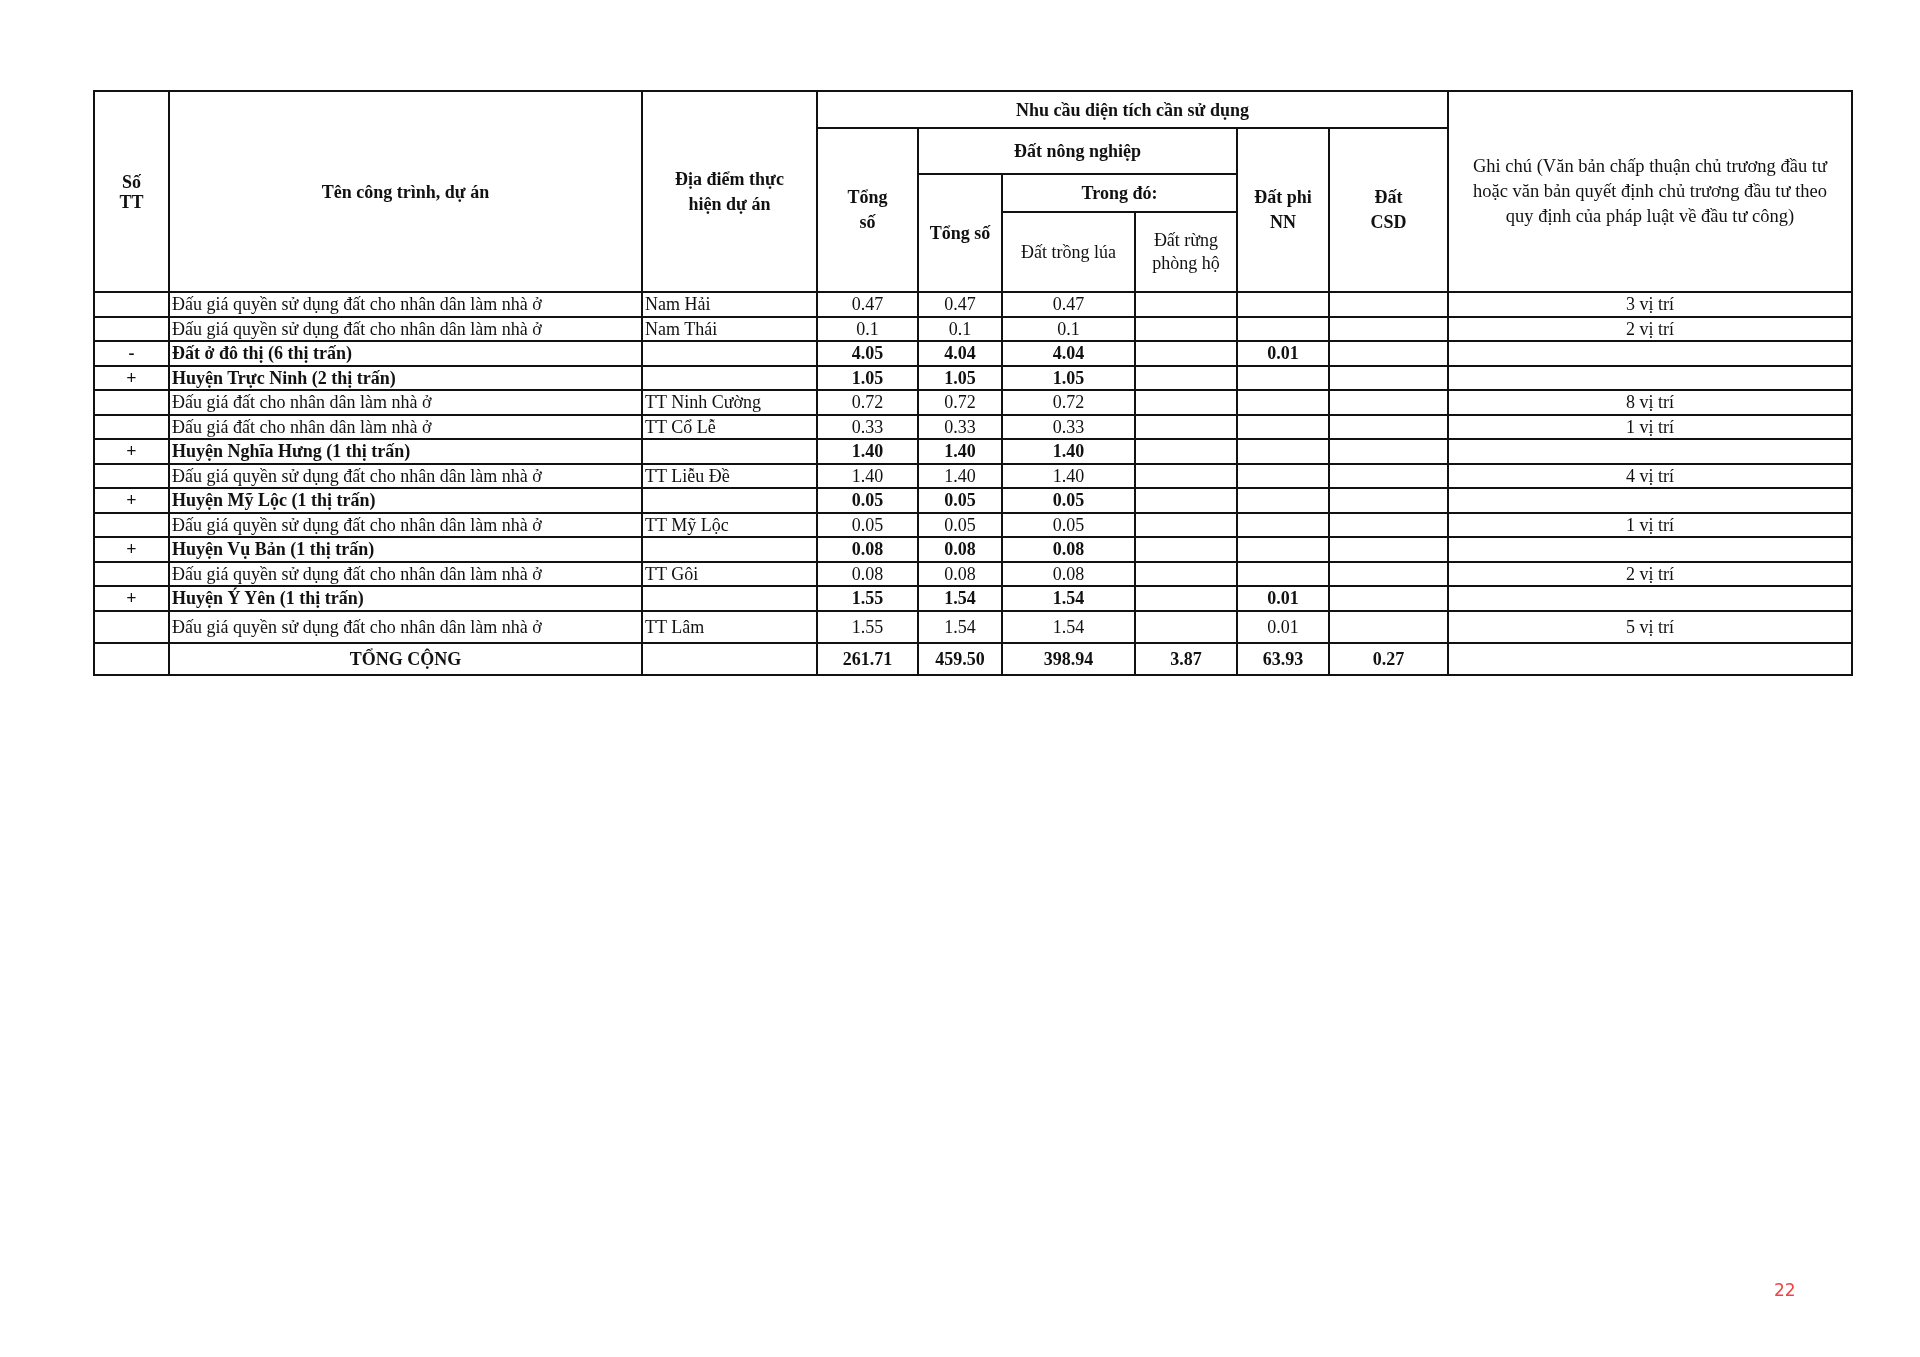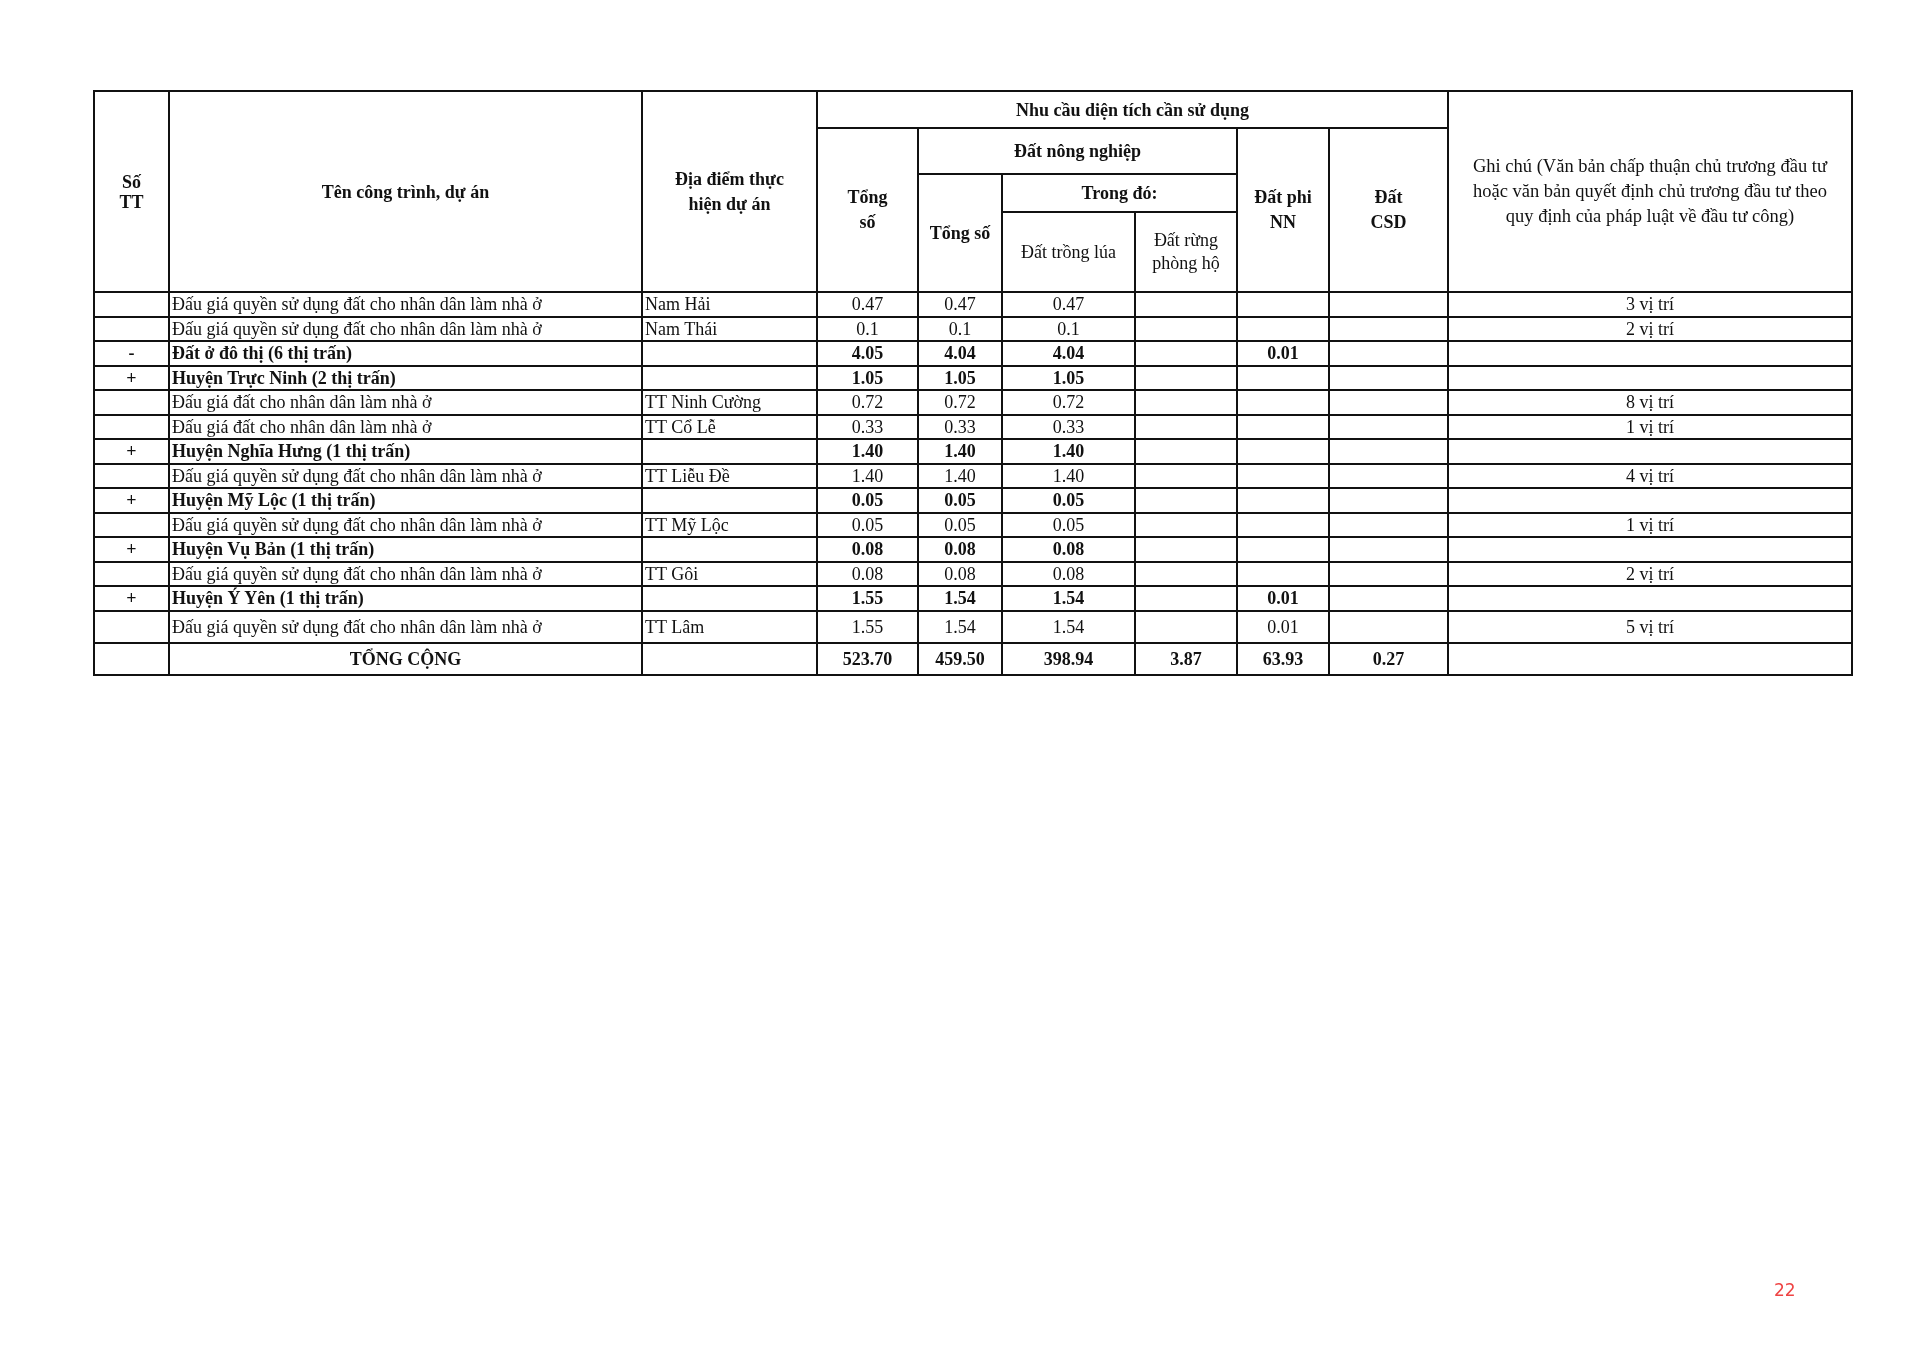--- a/index.html
+++ b/index.html
@@ -287,21 +287,21 @@
         <td class="num">1.54</td>
         <td class="num"></td>
         <td class="num">0.01</td>
         <td class="num"></td>
         <td class="note">5 vị trí</td>
       </tr>
       <tr class="total bold">
         <td class="stt"></td>
         <td class="name">TỔNG CỘNG</td>
         <td class="loc"></td>
-        <td class="num">523.70</td>
+        <td class="num">261.71</td>
         <td class="num">459.50</td>
         <td class="num">398.94</td>
         <td class="num">3.87</td>
         <td class="num">63.93</td>
         <td class="num">0.27</td>
         <td class="note"></td>
       </tr>
     </tbody>
   </table>
 

